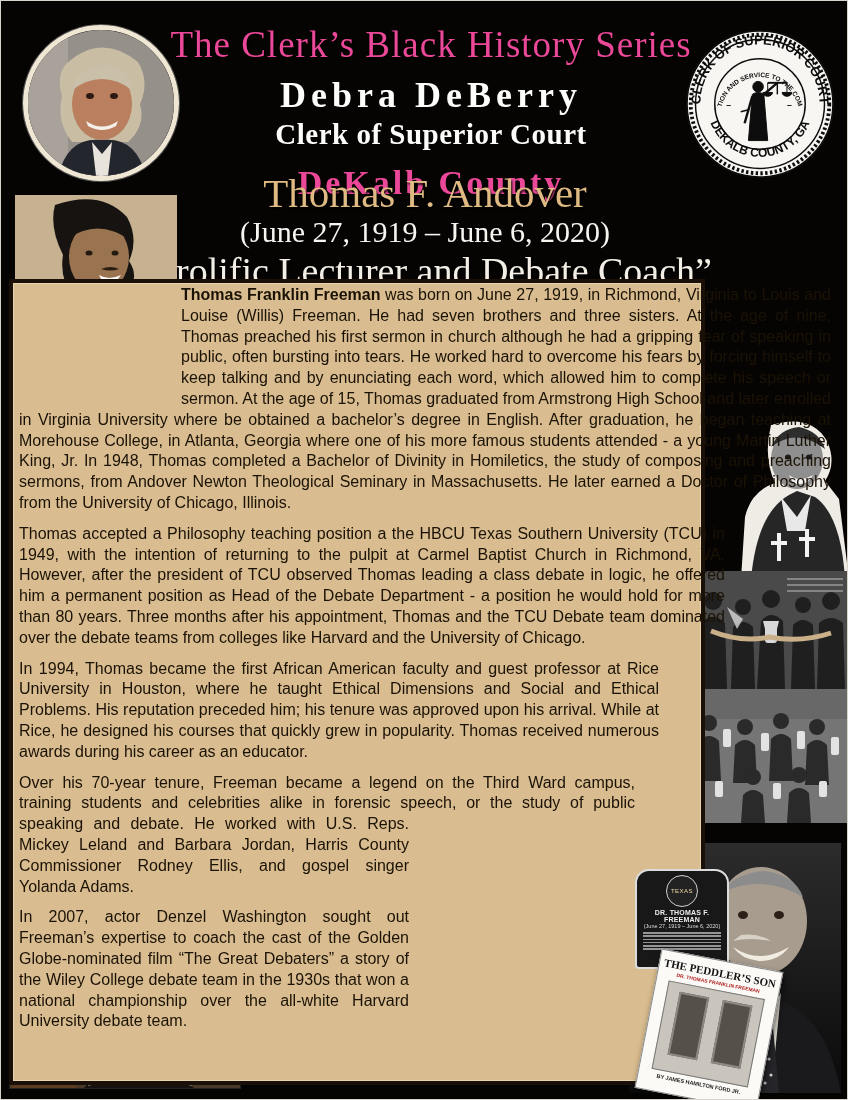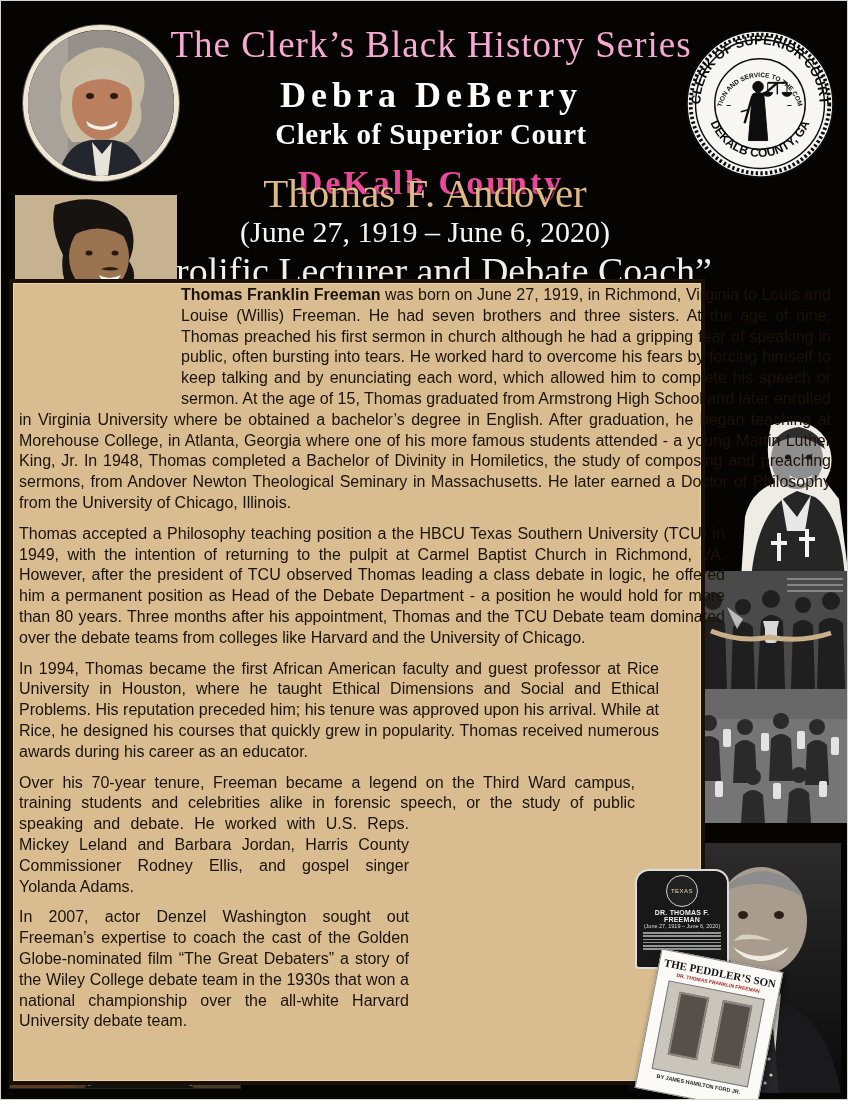--- a/index.html
+++ b/index.html
@@ -5,21 +5,21 @@
   html,body{margin:0;padding:0;background:#000;}
   .page{
     position:relative;width:848px;height:1100px;background:#060402;
     overflow:hidden;font-family:"Liberation Sans",sans-serif;
     border:1px solid #d8d4cc;box-sizing:border-box;
   }
   
   .header-text{position:absolute;left:110px;top:0;width:640px;text-align:center;}
   .series-title{
     margin-top:22px;font-family:"Liberation Serif",serif;font-size:37px;
-    color:#f9a8d4;letter-spacing:1px;text-shadow:1px 2px 2px #000;
+    color:#ec4899;letter-spacing:1px;text-shadow:1px 2px 2px #000;
   }
   .clerk-name{
     margin-top:8px;font-family:"Liberation Serif",serif;font-weight:bold;
     font-size:36px;color:#fdfdfb;letter-spacing:5px;
   }
   .clerk-title{
     margin-top:2px;font-family:"Liberation Serif",serif;font-weight:bold;
     font-size:29px;color:#fdfdfb;letter-spacing:.5px;
   }
   .county{

